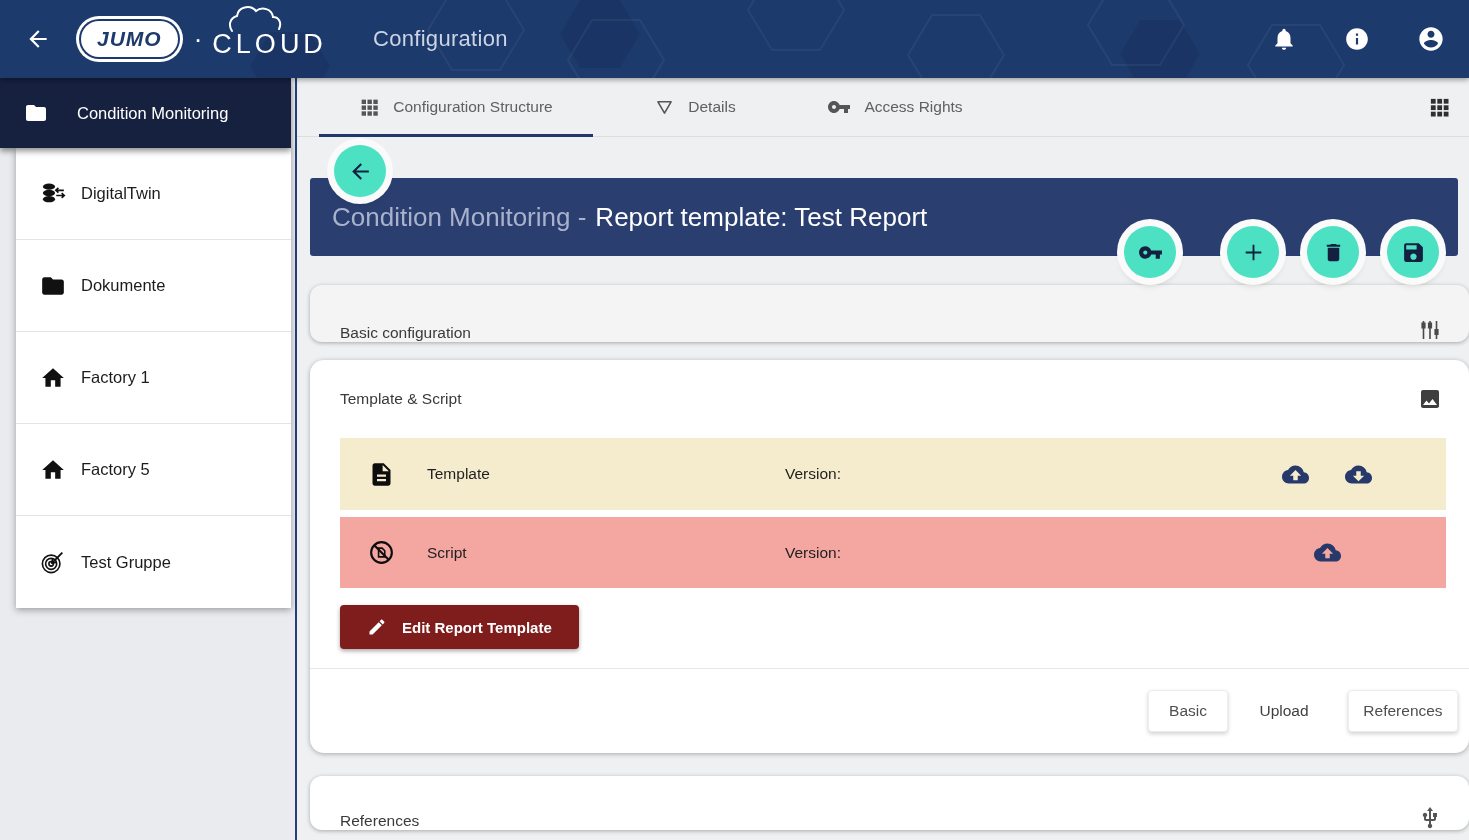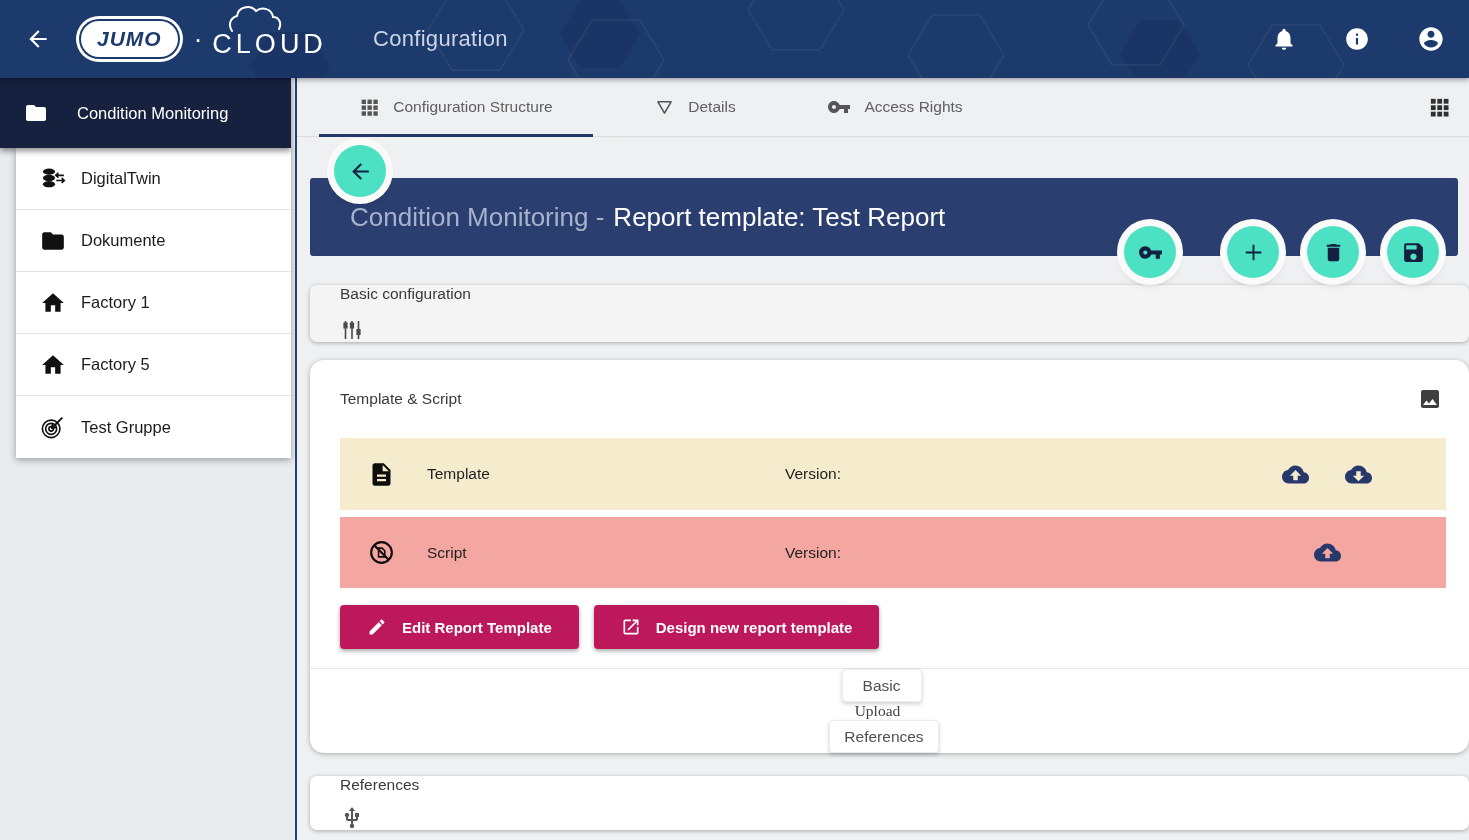--- a/index.html
+++ b/index.html
@@ -19,21 +19,21 @@
   .topbar-title { position:absolute; left:373px; font-size:22px; color:#ccd4e6; letter-spacing:.3px; }
   .topbar-icons { margin-left:auto; display:flex; align-items:center; gap:47px; padding-right:24px; }
   .topbar-icons .ic { width:26px; height:26px; color:#fff; cursor:pointer; }
 
   
   .body { display:flex; height:762px; }
   .sidebar { width:297px; background:#e9ebee; border-right:2px solid #24407a; position:relative; }
   .side-root { width:291px; height:70px; background:#16203f; color:#fff; display:flex; align-items:center; padding-left:24px; gap:29px; font-size:16.5px; box-shadow:0 3px 6px rgba(0,0,0,.45); position:relative; z-index:2; cursor:pointer; }
   .side-root .ic { width:24px; height:24px; color:#fff; }
   .side-card { margin-left:16px; width:275px; background:#fff; box-shadow:0 2px 7px rgba(0,0,0,.35); }
-  .side-item { height:62px; display:flex; align-items:center; padding-left:24px; gap:15px; font-size:16.5px; color:#1c1c1c; border-bottom:1px solid #e4e4e4; cursor:pointer; background:#fff; }
+  .side-item { height:92px; display:flex; align-items:center; padding-left:24px; gap:15px; font-size:16.5px; color:#1c1c1c; border-bottom:1px solid #e4e4e4; cursor:pointer; background:#fff; }
   .side-item:last-child { border-bottom:none; }
   .side-item .ic { width:26px; height:26px; color:#111; }
 
   .main { flex:1; position:relative; background:#eff0f2; }
 
   
   .tabbar { height:59px; display:flex; align-items:stretch; border-bottom:1px solid #dcdddf; padding-left:22px; }
   .tab { display:flex; align-items:center; justify-content:center; gap:13px; color:#606060; font-size:15.5px; cursor:pointer; position:relative; }
   .tab .ic { width:21px; height:21px; color:#555; }
   .tab.active::after { content:""; position:absolute; left:0; right:0; bottom:-1px; height:3px; background:#22376b; }
@@ -42,48 +42,48 @@
   
   .fab { position:absolute; width:52px; height:52px; border-radius:50%; background:#4de1c4; color:#13203f; display:flex; align-items:center; justify-content:center; box-shadow:0 0 0 7px #fafafa, 0 5px 9px rgba(0,0,0,.28); cursor:pointer; z-index:6; }
   .fab .ic { width:25px; height:25px; }
   .fab-back { left:37px; top:67px; }
   .fab-key   { left:827px;  top:148px; }
   .fab-plus  { left:930px;  top:148px; }
   .fab-trash { left:1010px; top:148px; }
   .fab-save  { left:1090px; top:148px; }
 
   
-  .banner { margin:41px 11px 0 13px; height:78px; background:#2b3e70; border-radius:3px; display:flex; align-items:center; padding-left:40px; position:relative; z-index:4; }
+  .banner { margin:41px 11px 0 13px; height:78px; background:#2b3e70; border-radius:3px; display:flex; align-items:center; padding-left:22px; position:relative; z-index:4; }
   .banner-text { display:flex; align-items:baseline; gap:9px; font-size:26px; }
   .banner-crumb { color:#a9b2cc; }
   .banner-title { color:#ffffff; font-weight:500; }
 
   
-  .panel { margin-left:13px; display:flex; align-items:flex-start; justify-content:space-between; padding:0 27px 0 30px; font-size:15.5px; color:#3a3a3a; border-radius:7px; box-shadow:0 1px 4px rgba(0,0,0,.3); cursor:pointer;flex-direction:column; }
+  .panel { margin-left:13px; display:flex; align-items:flex-end; justify-content:space-between; padding:0 27px 0 30px; font-size:15.5px; color:#3a3a3a; border-radius:12px; box-shadow:0 1px 4px rgba(0,0,0,.3); cursor:pointer; }
   .panel .ic { width:24px; height:24px; color:#4a4a4a; }
   .panel-basic { margin-top:29px; height:57px; background:#f4f4f5; }
   .panel-refs  { margin-top:23px; height:54px; background:#fff; }
 
   
   .card-ts { margin:18px 0 0 13px; background:#fff; border-radius:14px; box-shadow:0 1px 5px rgba(0,0,0,.3); }
   .ts-header { height:78px; display:flex; align-items:center; justify-content:space-between; padding:0 27px 0 30px; font-size:15.5px; color:#3a3a3a; }
   .ts-header .ic { width:24px; height:24px; color:#3f3f3f; }
   .ts-row { margin:0 23px 7px 30px; height:72px; display:flex; align-items:center; padding-left:28px; position:relative; font-size:15.5px; color:#1f1f1f; }
   .ts-row.warn { background:#f5ecce; }
   .ts-row.err  { background:#f4a6a1; height:71px; }
   .ts-row .row-ic { width:27px; height:27px; color:#0d0d0d; margin-right:32px; }
   .ts-row .version { position:absolute; left:445px; }
   .cloud-btn { position:absolute; width:27px; height:27px; color:#27386b; cursor:pointer; }
   .ts-actions { padding:10px 0 19px 30px; display:flex; gap:15px; }
-  .btn-navy { background:#be185d; color:#fff; border:none; border-radius:4px; height:44px; display:flex; align-items:center; gap:15px; padding:0 27px; font-weight:bold; font-size:15px; font-family:"Liberation Sans", sans-serif; box-shadow:0 2px 4px rgba(0,0,0,.35); cursor:pointer; }
+  .btn-navy { background:#7f1d1d; color:#fff; border:none; border-radius:4px; height:44px; display:flex; align-items:center; gap:15px; padding:0 27px; font-weight:bold; font-size:15px; font-family:"Liberation Sans", sans-serif; box-shadow:0 2px 4px rgba(0,0,0,.35); cursor:pointer; }
   .btn-navy .ic { width:20px; height:20px; color:#fff; }
   .ts-divider { border-top:1px solid #e7e7e7; }
-  .ts-footer { height:84px; display:flex; align-items:center; justify-content:flex-end;flex-direction:column; }
+  .ts-footer { height:84px; display:flex; align-items:center; justify-content:flex-end; }
   .btn-raised { background:#fff; border:1px solid #ededed; border-radius:4px; height:42px; color:#4f4f4f; font-size:15.5px; font-family:"Liberation Sans", sans-serif; box-shadow:0 2px 4px rgba(0,0,0,.18); cursor:pointer; }
-  .btn-flat { background:none; border:none; color:#3f3f3f; font-size:15.5px; font-family:Liberation Serif, serif; cursor:pointer; }
+  .btn-flat { background:none; border:none; color:#3f3f3f; font-size:15.5px; font-family:Liberation Sans, sans-serif; cursor:pointer; }
   .b-basic { width:80px; margin-right:16px; }
   .b-upload { width:80px; margin-right:24px; }
   .b-refs { width:110px; margin-right:11px; }
 
   .ic { display:block; }
 </style>
 </head>
 <body>
 
 <svg width="0" height="0" style="position:absolute">
@@ -381,26 +381,20 @@
             </svg>
         </div>
 
         <div class="ts-actions">
           <button class="btn-navy">
             <svg class="ic">
                 <use href="#i-pencil"></use>
               </svg>
             <span>Edit Report Template</span>
           </button>
-          <button class="btn-navy">
-            <svg class="ic">
-                <use href="#i-ext"></use>
-              </svg>
-            <span>Design new report template</span>
-          </button>
         </div>
 
         <div class="ts-divider"></div>
 
         <div class="ts-footer">
           <button class="btn-raised b-basic">Basic</button>
           <button class="btn-flat b-upload">Upload</button>
           <button class="btn-raised b-refs">References</button>
         </div>
       </section>

